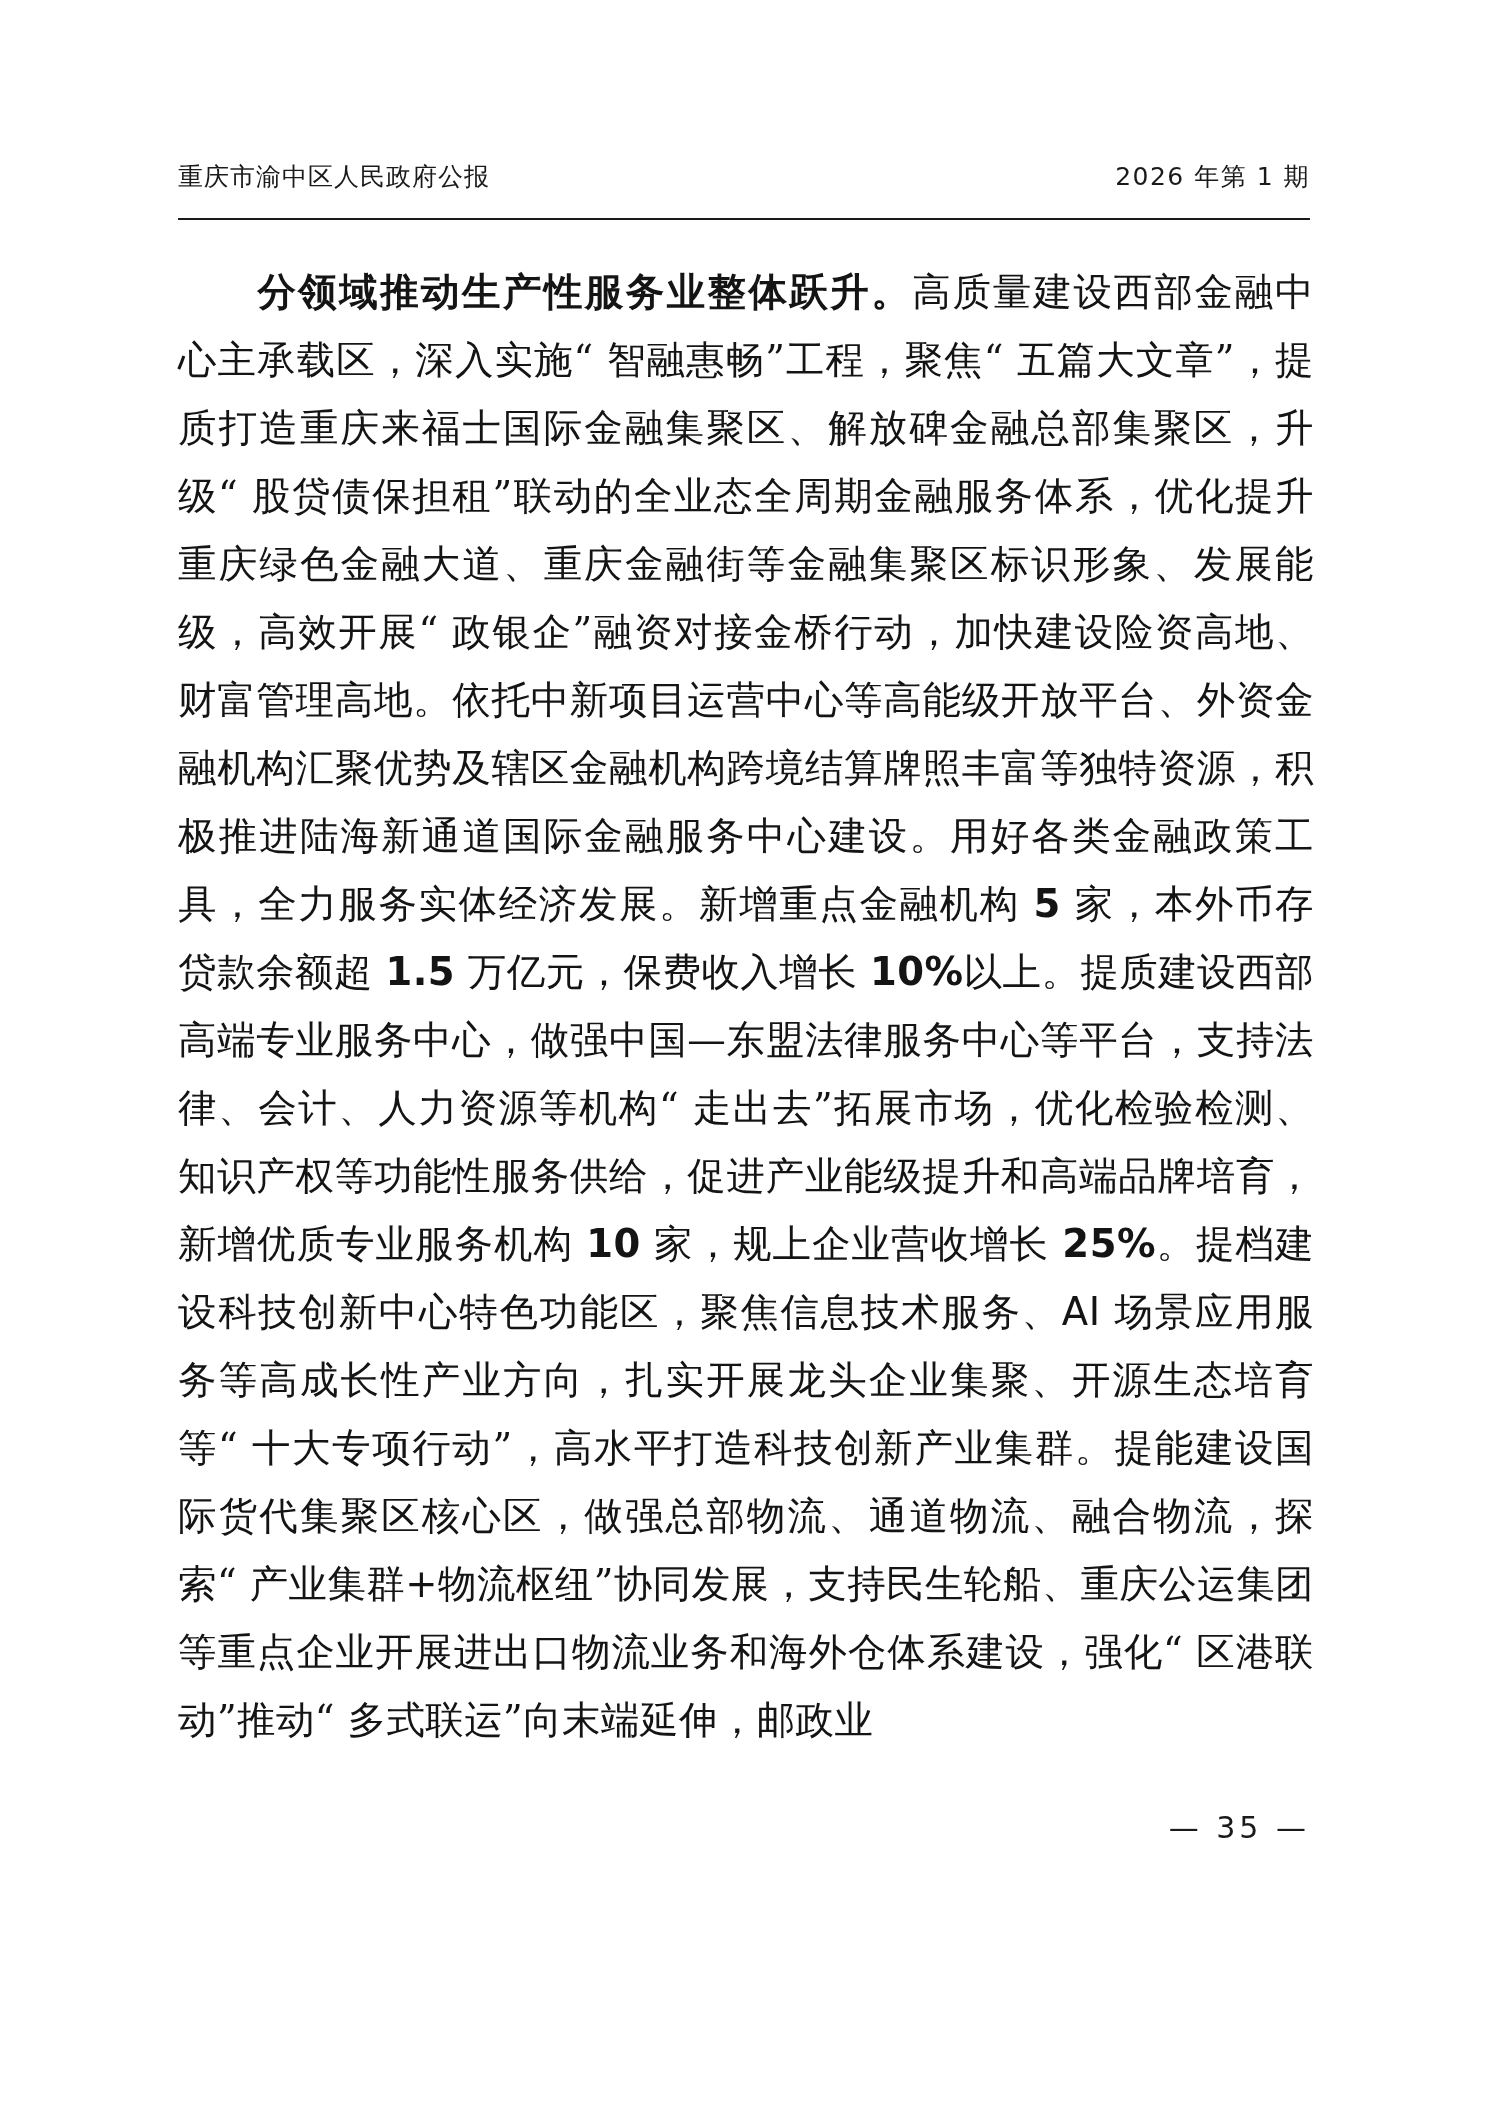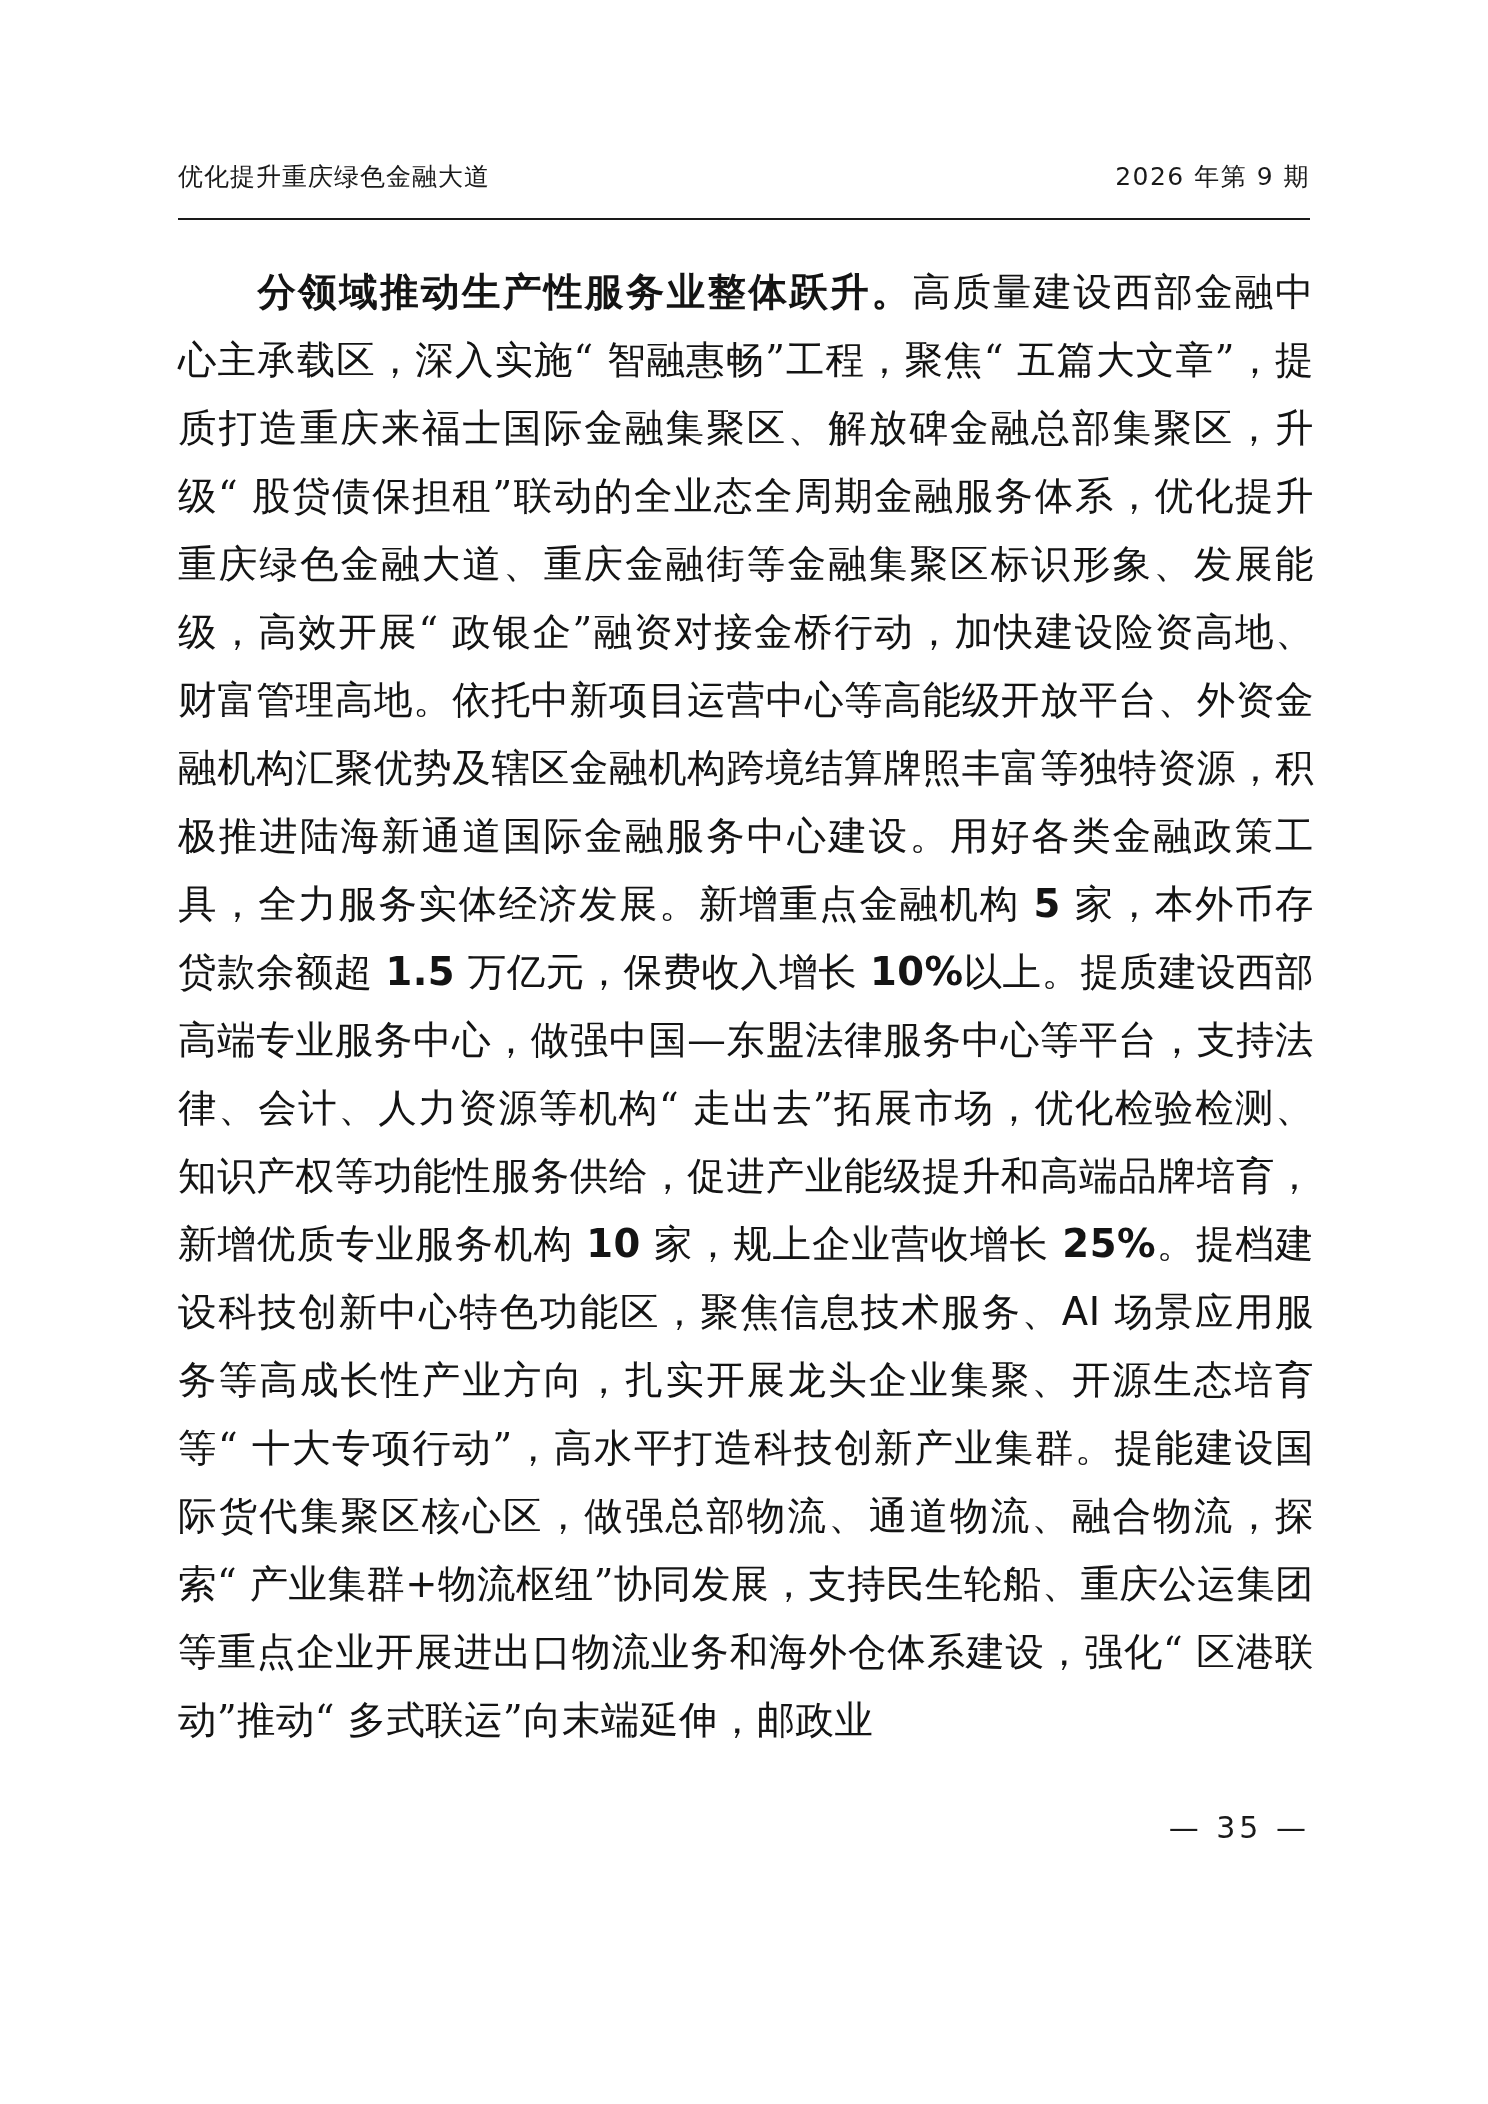--- a/index.html
+++ b/index.html
@@ -98,22 +98,22 @@
     letter-spacing: 4px;
     color: #1a1a1a;
   }
 </style>
 </head>
 <body>
 
 <div class="page">
 
   <div class="header">
-    <div class="header-left">优化提升重庆绿色金融大道</div>
-    <div class="header-right">2026 年第 9 期</div>
+    <div class="header-left">重庆市渝中区人民政府公报</div>
+    <div class="header-right">2026 年第 1 期</div>
   </div>
 
   <div class="header-rule"></div>
 
   <div class="body-text">
     <p><span class="indent-2"></span><span class="lead-in">分领域推动生产性服务业整体跃升。</span><span>高质量建设西部金融中心主承载区，深入实施“ 智融惠畅”工程，聚焦“ 五篇大文章”，提质打造重庆来福士国际金融集聚区、解放碑金融总部集聚区，升级“ 股贷债保担租”联动的全业态全周期金融服务体系，优化提升重庆绿色金融大道、重庆金融街等金融集聚区标识形象、发展能级，高效开展“ 政银企”融资对接金桥行动，加快建设险资高地、财富管理高地。依托中新项目运营中心等高能级开放平台、外资金融机构汇聚优势及辖区金融机构跨境结算牌照丰富等独特资源，积极推进陆海新通道国际金融服务中心建设。用好各类金融政策工具，全力服务实体经济发展。新增重点金融机构 </span><span class="num">5</span><span> 家，本外币存贷款余额超 </span><span class="num">1.5</span><span> 万亿元，保费收入增长 </span><span class="num">10%</span><span>以上。提质建设西部高端专业服务中心，做强中国—东盟法律服务中心等平台，支持法律、会计、人力资源等机构“ 走出去”拓展市场，优化检验检测、知识产权等功能性服务供给，促进产业能级提升和高端品牌培育，新增优质专业服务机构 </span><span class="num">10</span><span> 家，规上企业营收增长 </span><span class="num">25%</span><span>。提档建设科技创新中心特色功能区，聚焦信息技术服务、</span><span class="lat">AI</span><span> 场景应用服务等高成长性产业方向，扎实开展龙头企业集聚、开源生态培育等“ 十大专项行动”，高水平打造科技创新产业集群。提能建设国际货代集聚区核心区，做强总部物流、通道物流、融合物流，探索“ 产业集群</span><span class="lat">+</span><span>物流枢纽”协同发展，支持民生轮船、重庆公运集团等重点企业开展进出口物流业务和海外仓体系建设，强化“ 区港联动”推动“ 多式联运”向末端延伸，邮政业</span></p>
   </div>
 
   <div class="footer">
     <span>— 35 —</span>

